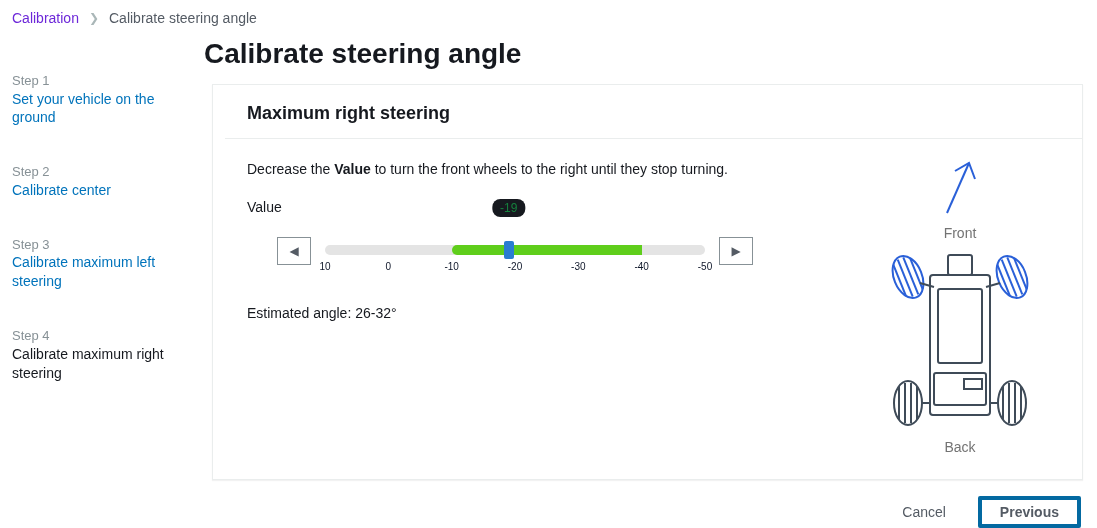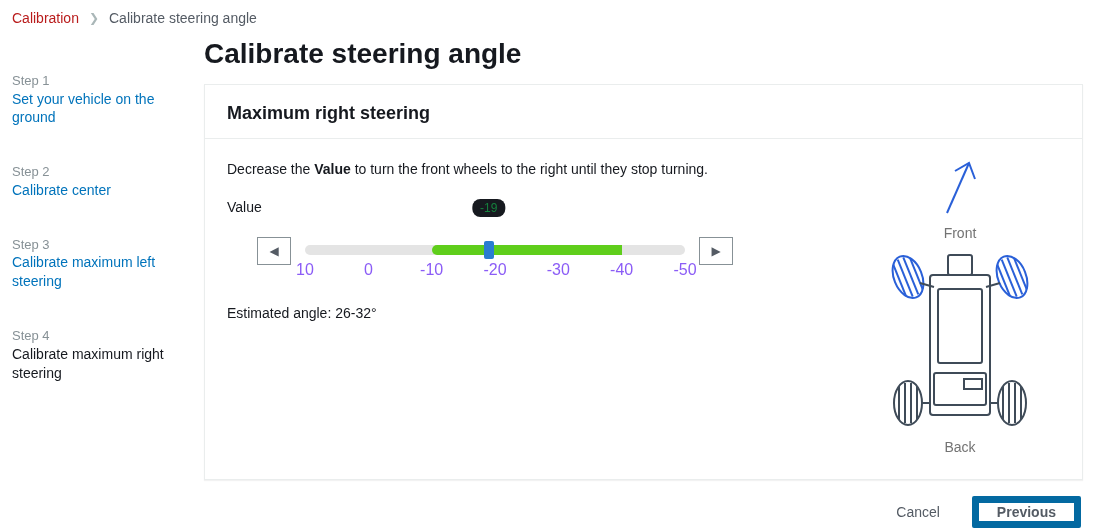--- a/index.html
+++ b/index.html
@@ -13,21 +13,21 @@
     overflow: hidden;
   }
   .breadcrumb {
     padding: 10px 16px 6px 12px;
     font-size: 14px;
     color: #545b64;
     display: flex;
     align-items: center;
     gap: 10px;
   }
-  .breadcrumb .root { color: #b91c1c; cursor: pointer; }
+  .breadcrumb .root { color: #6d28d9; cursor: pointer; }
   .breadcrumb .sep { color: #aab7b8; font-size: 12px; }
   .layout {
     display: flex;
     height: calc(100% - 34px);
   }
   .sidebar {
     width: 190px;
     padding: 4px 12px 0 12px;
   }
   .step { margin-bottom: 18px; line-height: 1.35; }
@@ -42,21 +42,22 @@
   }
   h1.page-title {
     font-size: 28px;
     font-weight: 600;
     padding: 6px 0 14px 0;
   }
   .panel {
     border: 1px solid #eaeded;
     background: #fff;
     box-shadow: 0 1px 1px rgba(0,0,0,0.05);
-    padding: 0 0 20px 0;
+    padding: 0 0 20px 12px;
+    margin-left: 8px;
   }
   .panel-title {
     font-size: 18px;
     font-weight: 600;
     padding: 18px 22px 14px 22px;
     border-bottom: 1px solid #eaeded;
   }
   .panel-body {
     display: flex;
     padding: 22px 22px 0 22px;
@@ -135,41 +136,41 @@
   .ticks {
     position: relative;
     width: 380px;
     height: 18px;
     margin-top: 6px;
   }
   .tick {
     position: absolute;
     top: 0;
     transform: translateX(-50%);
-    font-size: 16px;
-    color: #8b5cf6;
+    font-size: 10px;
+    color: #0f172a;
   }
   .estimated { margin-top: 26px; }
   .front-label, .back-label {
     font-size: 14px;
     color: #737373;
     margin: 4px 0;
   }
   .footer {
     display: flex;
     justify-content: flex-end;
     align-items: center;
     gap: 14px;
     padding: 16px 2px 0 0;
   }
   .btn {
     height: 32px;
     padding: 0 18px;
     font-size: 14px;
-    border: 7px solid #0369a1;
+    border: 4px solid #0369a1;
     background: #fff;
     color: #545b64;
     cursor: pointer;
     border-radius: 2px;
     font-weight: 600;
   }
   .btn.link {
     border: none;
     background: none;
     color: #545b64;

